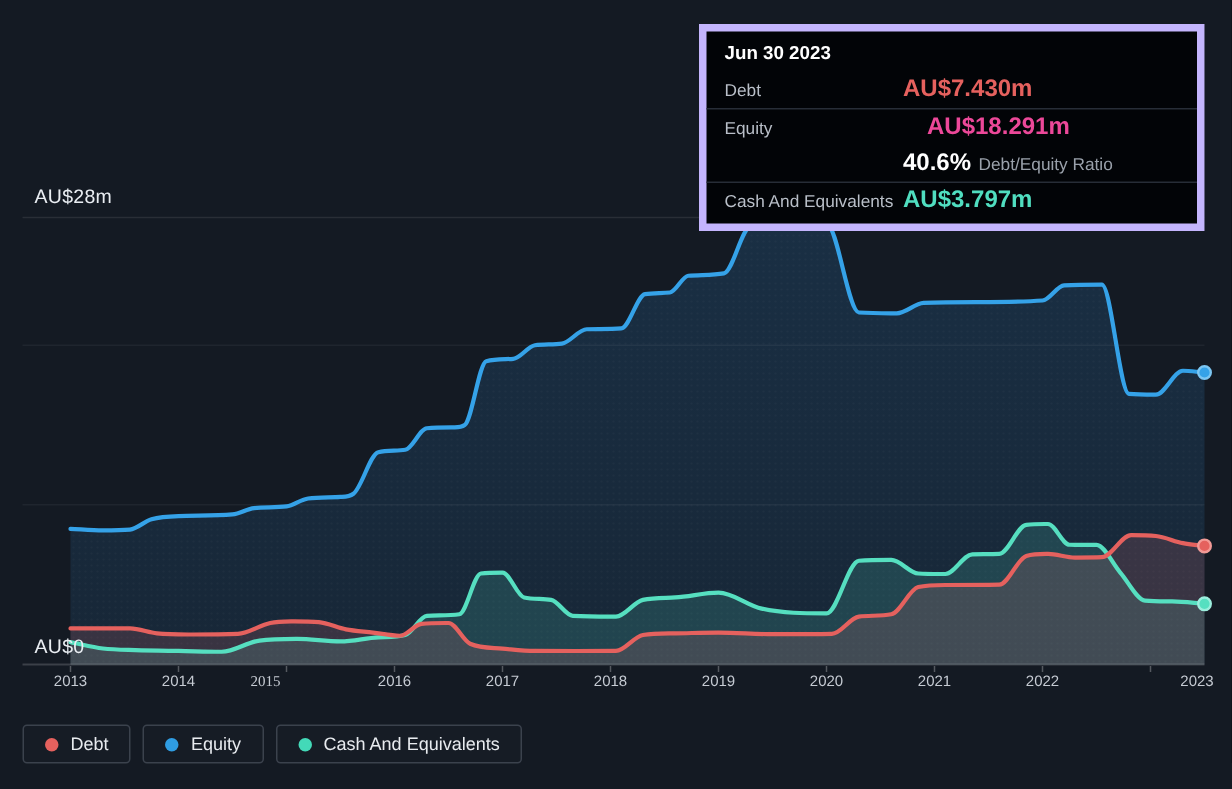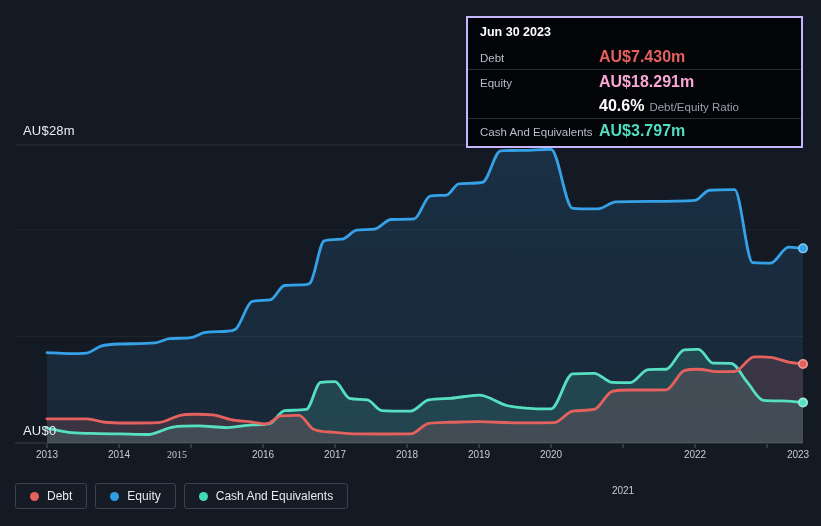--- a/index.html
+++ b/index.html
@@ -10,30 +10,30 @@
     -webkit-font-smoothing:antialiased;
   }
   .stage svg{position:absolute;left:0;top:0;}
   .ylab{position:absolute;left:23px;color:#e9edf2;font-size:13px;letter-spacing:.2px;}
   .ylab.ymax{top:123px;}
   .ylab.ymin{top:423px;}
   .xlab{position:absolute;top:449px;color:#c6cbd3;font-size:10px;transform:translateX(-50%);}
   
   .tooltip{
     position:absolute;left:466px;top:16px;width:337px;
-    background:#020407;border:2px solid #c4b5fd;box-sizing:border-box;
+    background:#020407;border:5px solid #c4b5fd;box-sizing:border-box;
     color:#c9ced6;font-size:11.5px;
   }
   .tt-row{display:flex;align-items:baseline;padding:3px 12px;border-bottom:1px solid #272d37;}
   .tt-row.no-border{border-bottom:none;}
   .tt-title{font-size:12.5px;font-weight:bold;color:#ffffff;padding:7px 12px 6px;}
   .tt-label{width:119px;flex:none;color:#b9bfc8;}
   .tt-val{font-weight:bold;font-size:16px;}
   .tt-val.debt{color:#e5615e;}
-  .tt-val.equity{color:#f9a8d4;}
+  .tt-val.equity{color:#ec4899;margin-left:16px;}
   .tt-val.cash{color:#50dec0;}
   .tt-ratio-num{color:#ffffff;font-weight:bold;font-size:16px;}
   .tt-ratio-txt{color:#9aa1ab;margin-left:5px;}
   .tt-row.last{padding-bottom:6px;}
   
   .legend{position:absolute;left:15px;top:483px;display:flex;gap:8px;}
   .legend-item{
     display:inline-flex;align-items:center;gap:8px;height:26px;padding:0 14px;
     border:1px solid #3b424d;border-radius:3px;color:#e8ebef;font-size:12px;
     background:rgba(255,255,255,0.01);cursor:pointer;box-sizing:border-box;
@@ -86,21 +86,21 @@
   <div class="ylab ymin">AU$0</div>
   <div id="xlabels">
       <span class="xlab" style="left: 47px;">2013</span>
       <span class="xlab" style="left: 119px;">2014</span>
       <span class="xlab" style="left: 177px; font-family: Liberation Serif, serif;">2015</span>
       <span class="xlab" style="left: 263px;">2016</span>
       <span class="xlab" style="left: 335px;">2017</span>
       <span class="xlab" style="left: 407px;">2018</span>
       <span class="xlab" style="left: 479px;">2019</span>
       <span class="xlab" style="left: 551px;">2020</span>
-      <span class="xlab" style="left: 623px; margin-top: 36px;">2021</span>
+      <span class="xlab" style="left: 623px;">2021</span>
       <span class="xlab" style="left: 695px;">2022</span>
       <span class="xlab" style="left: 798px; text-align: center;">2023</span>
     </div>
 
   <div class="tooltip">
     <div class="tt-title">Jun 30 2023</div>
     <div class="tt-row">
       <span class="tt-label">Debt</span>
       <span class="tt-val debt">AU$7.430m</span>
     </div>

